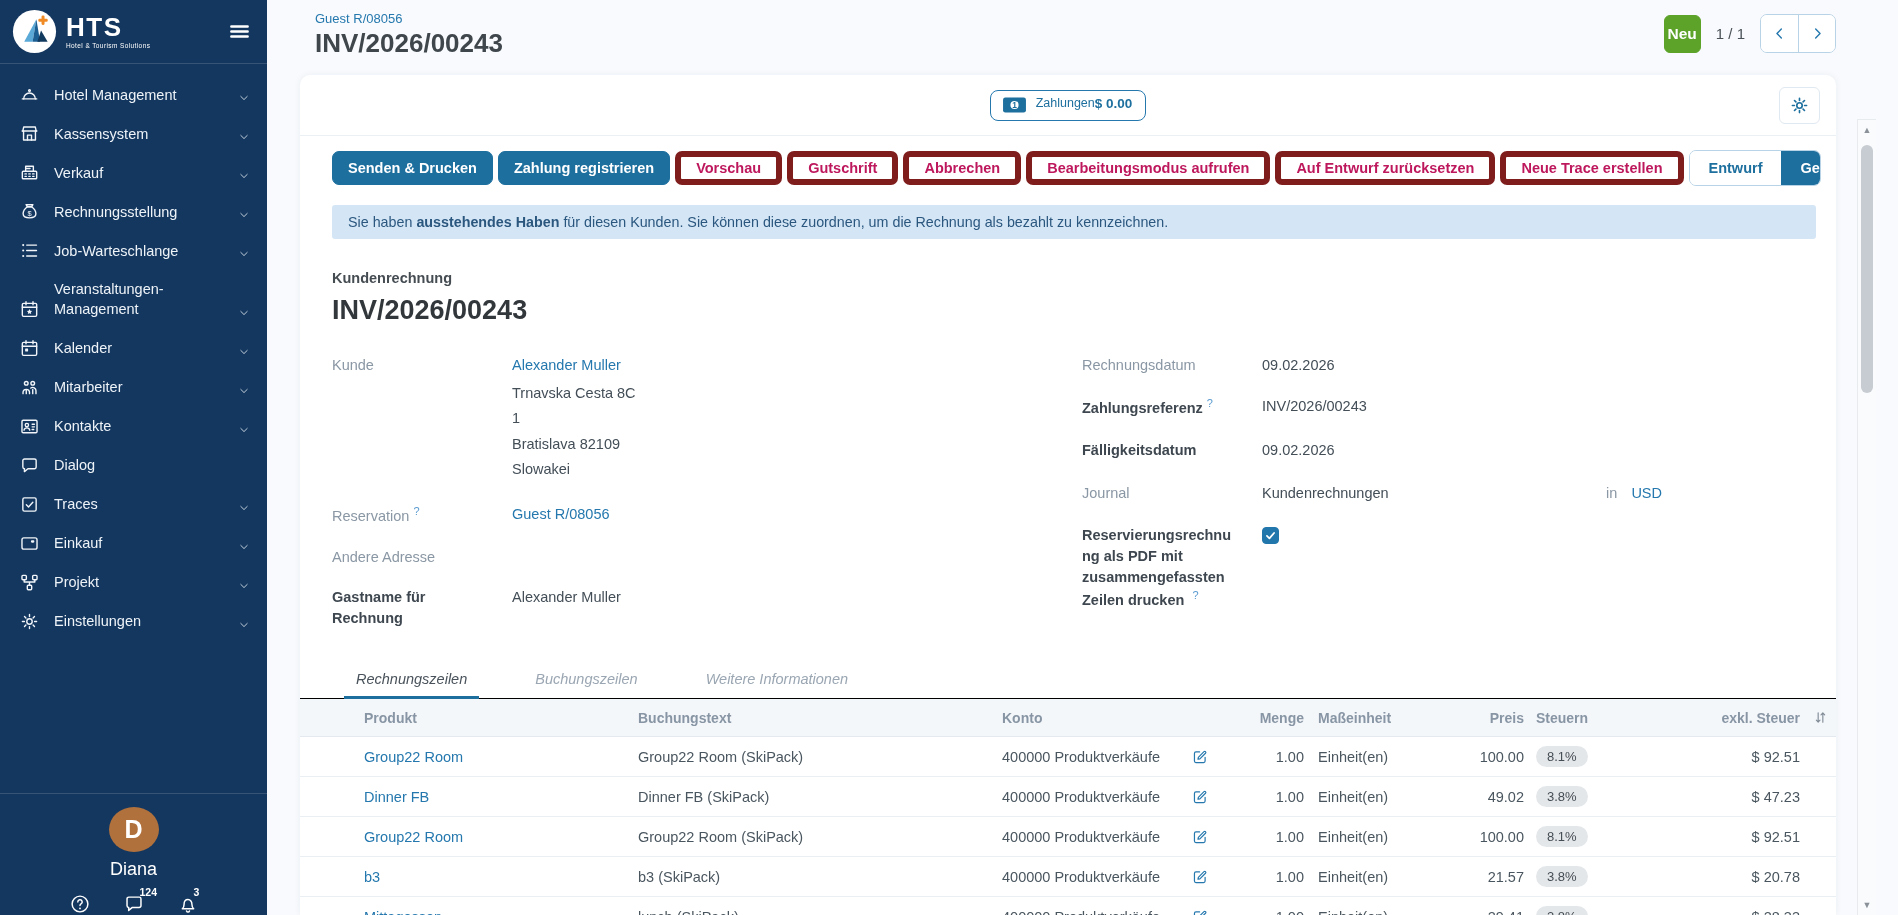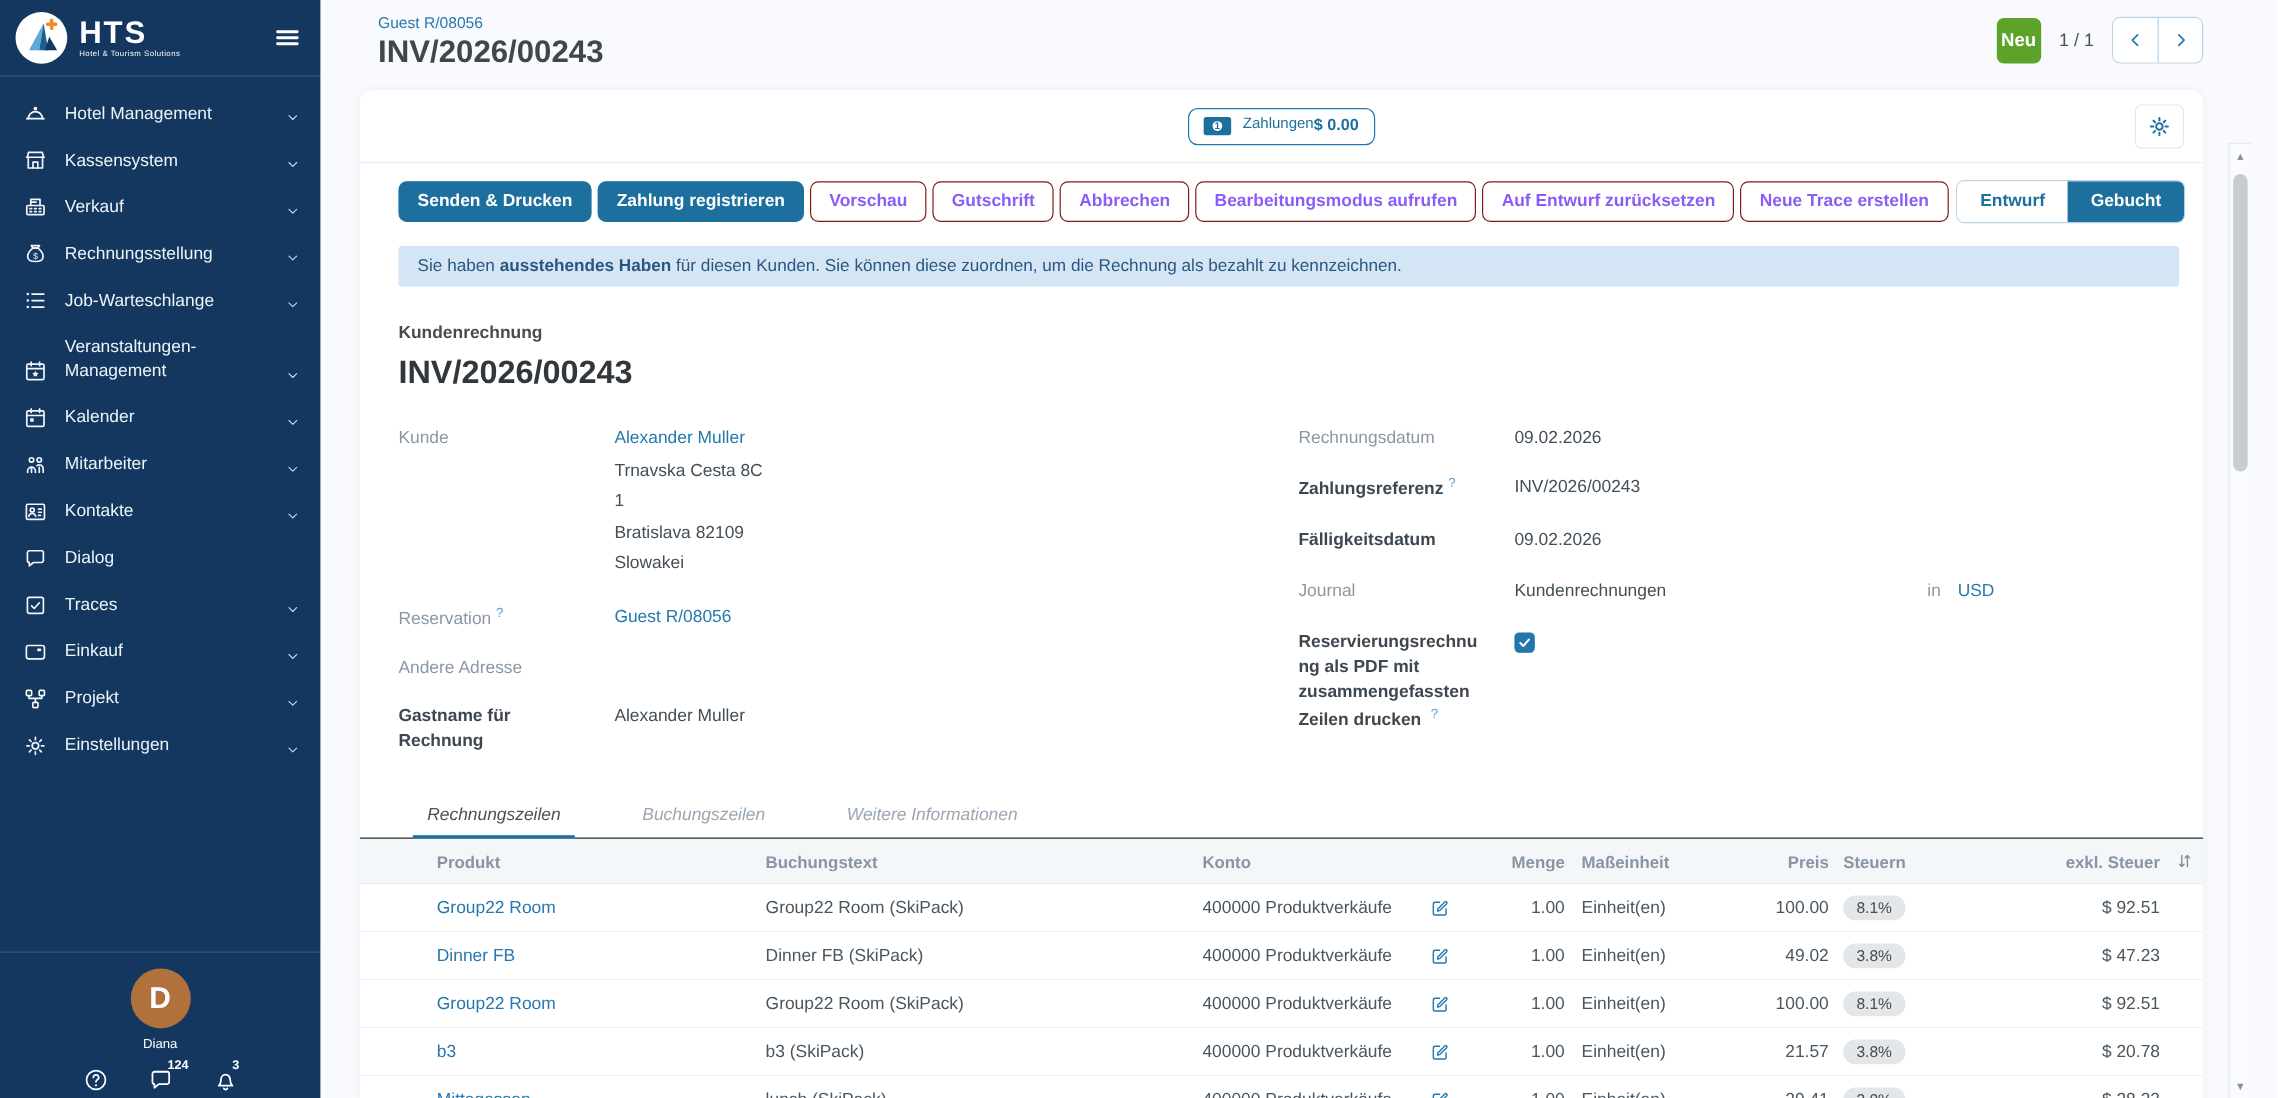--- a/index.html
+++ b/index.html
@@ -19,21 +19,21 @@
   .brand { font-size:26px; font-weight:800; letter-spacing:1.5px; line-height:1; }
   .tagline { font-size:6.5px; letter-spacing:.4px; margin-top:2px; white-space:nowrap; }
   .hamburger { margin-left:auto; width:23px; height:23px; color:#fff; cursor:pointer; }
   .side-menu { flex:1; padding:11px 0 0; overflow:hidden; }
   .side-item { display:flex; align-items:flex-end; gap:14px; padding:9px 16px 9px 19px; font-size:14.5px; color:#eef3f8; cursor:pointer; }
   .side-item .icon { width:21px; height:21px; color:#f2f6fa; }
   .side-label { flex:1; line-height:1.4; }
   .icon.chev { width:14px; height:14px; color:#ccd8e3; }
   .side-user { margin-top:auto; border-top:1px solid rgba(255,255,255,.15); padding-top:13px; display:flex; flex-direction:column; align-items:center; height:122px; flex-shrink:0; }
   .avatar { width:50px; height:50px; border-radius:50%; background:#b0713d; color:#fff; font-size:25px; font-weight:700; display:flex; align-items:center; justify-content:center; cursor:pointer; }
-  .uname { font-size:11px; margin-top:7px; }
+  .uname { font-size:18px; margin-top:7px; }
   .side-icons { display:flex; gap:32px; margin-top:13px; align-items:flex-start; }
   .sicon { position:relative; width:22px; height:22px; color:#fff; cursor:pointer; }
   .sicon .icon { width:22px; height:22px; }
   .sicon sup { position:absolute; top:-7px; left:17px; font-size:10.5px; font-weight:700; color:#fff; white-space:nowrap; }
 
   
   .main { flex:1; display:flex; flex-direction:column; position:relative; overflow:hidden; }
   .main-header { height:75px; flex-shrink:0; padding:11px 40px 0 48px; display:flex; justify-content:space-between; align-items:flex-start; }
   .breadcrumb { font-size:13px; color:#2578ae; margin-bottom:3px; cursor:pointer; }
   .page-title { font-size:26px; font-weight:700; color:#3f464c; line-height:1.15; }
@@ -54,21 +54,21 @@
   .pay-text { display:flex; flex-direction:row; align-items:flex-start; line-height:1.2; }
   .pay-text .pl { font-size:12.5px; }
   .pay-text .pa { font-size:13.5px; font-weight:700; }
   .gear-btn { position:absolute; right:16px; top:12px; width:41px; height:37px; border:1px solid #dfe9f1; border-radius:6px; background:#fff; color:#1d6f9e; display:flex; align-items:center; justify-content:center; cursor:pointer; }
   .gear-btn .icon { width:21px; height:21px; }
   .gear-btn svg { stroke-width:1.9; }
 
   .toolbar { display:flex; align-items:center; gap:5px; padding:14px 15px 14px 32px; flex-shrink:0; }
   .btn { height:34px; padding:0 15px; border-radius:7px; font-size:14.5px; font-weight:700; display:inline-flex; align-items:center; cursor:pointer; font-family:inherit; white-space:nowrap; }
   .btn-primary { background:#1d6f9e; color:#fff; border:1px solid #1d6f9e; }
-  .btn-outline { background:#fff; color:#8b5cf6; border:1px solid #7f1d1d; }
+  .btn-outline { background:#fff; color:#be185d; border:6px solid #7f1d1d; }
   .status-group { margin-left:auto; display:flex; border:1px solid #b9d3e6; border-radius:7px; overflow:hidden; }
   .status-btn { height:34px; padding:0 19px; display:flex; align-items:center; font-size:14.5px; font-weight:700; color:#1d6f9e; background:#fff; cursor:pointer; }
   .status-btn.active { background:#1d6f9e; color:#fff; }
 
   .alert { margin:5px 20px 6px 32px; background:#d4e6f6; color:#2b577f; font-size:14.3px; padding:9px 16px; border-radius:3px; flex-shrink:0; }
 
   
   .form { padding:25px 32px 0; flex-shrink:0; }
   .sheet-label { font-size:14.5px; font-weight:700; color:#454c52; }
   .sheet-number { font-size:27px; font-weight:700; color:#32373c; margin:9px 0 29px; }

